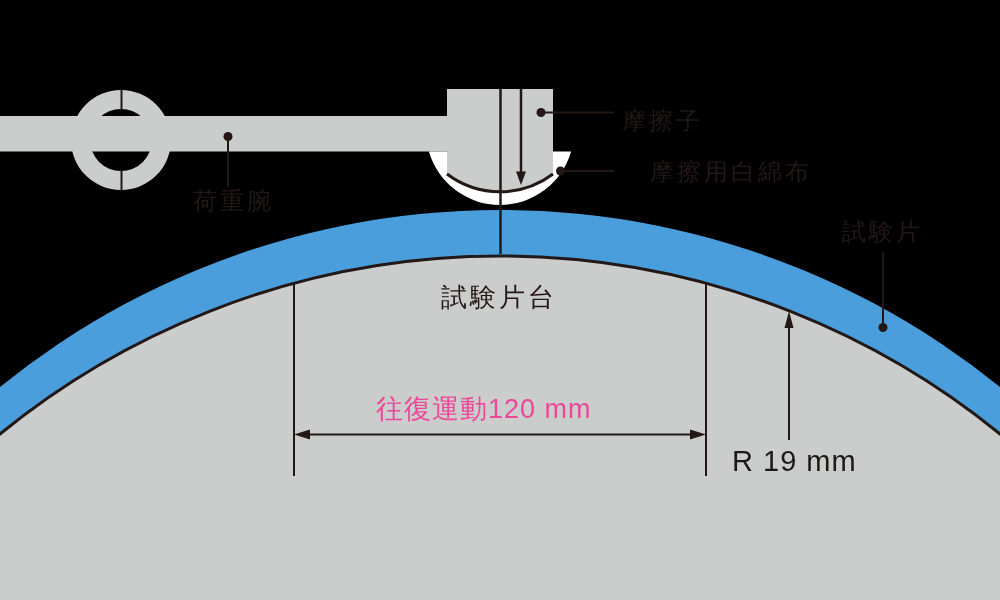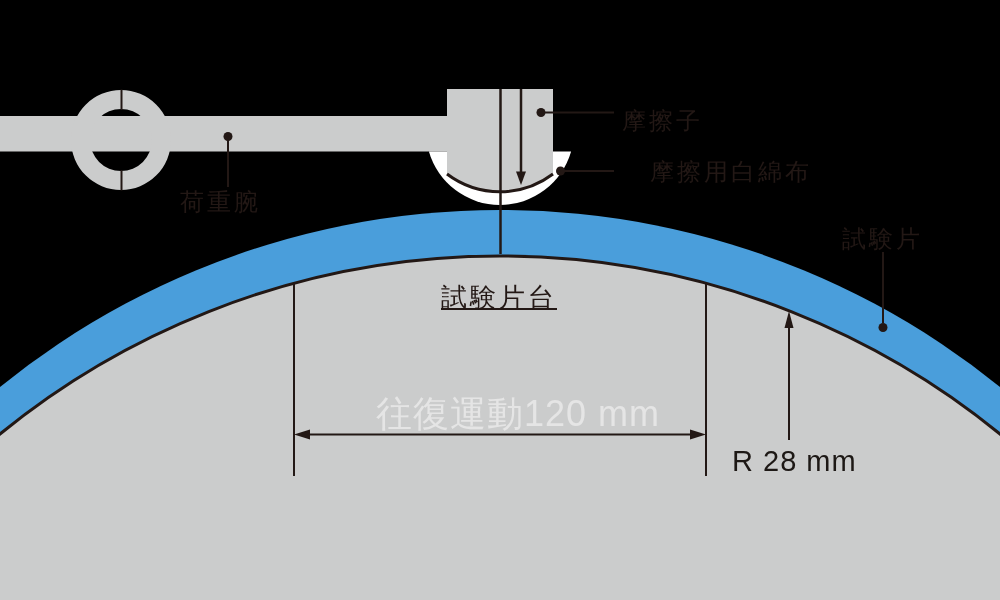--- a/index.html
+++ b/index.html
@@ -12,26 +12,26 @@
   }
   #stage svg{position:absolute;left:0;top:0;}
   .lbl{
     position:absolute;
     color:#231815;
     white-space:nowrap;
     line-height:1.05;
     font-family:"Liberation Sans","DejaVu Sans",sans-serif;
   }
   .lbl-cjk{font-size:24px;letter-spacing:3px;font-weight:500;}
-  .lbl-load-arm      {left:180px;top:189px;}
+  .lbl-load-arm      {left:193px;top:189px;font-family:Liberation Serif, serif;}
   .lbl-friction      {left:622px;top:100px;margin-top:8px;}
   .lbl-cloth         {left:622px;top:159px;margin-left:28px;}
-  .lbl-test-piece    {left:842px;top:226px;}
-  .lbl-table         {left:441px;top:284px;font-size:26px;letter-spacing:3px;text-decoration:underline;}
-  .lbl-stroke-dim    {left:376px;top:395px;font-size:36px;letter-spacing:1px;color:#e5e5e5;}
+  .lbl-test-piece    {left:842px;top:219px;}
+  .lbl-table         {left:441px;top:284px;font-size:26px;letter-spacing:3px;}
+  .lbl-stroke-dim    {left:376px;top:395px;font-size:27px;letter-spacing:1px;color:#ec4899;}
   .lbl-radius-dim    {left:732px;top:446px;font-size:29px;letter-spacing:1px;color:#1d1815;}
   .lbl-copyright     {left:30px;top:570px;font-size:16.5px;letter-spacing:.4px;color:#595757;}
 </style>
 </head>
 <body>
 
 <div id="stage">
 
   <svg width="1000" height="600" viewBox="0 0 1000 600">
 
@@ -85,15 +85,15 @@
   <div class="lbl lbl-cjk lbl-friction">摩擦子</div>
 
   <div class="lbl lbl-cjk lbl-cloth">摩擦用白綿布</div>
 
   <div class="lbl lbl-cjk lbl-test-piece">試験片</div>
 
   <div class="lbl lbl-table">試験片台</div>
 
   <div class="lbl lbl-stroke-dim">往復運動120 mm</div>
 
-  <div class="lbl lbl-radius-dim">R 28 mm</div>
+  <div class="lbl lbl-radius-dim">R 19 mm</div>
 
 </div>
 
 </body></html>

